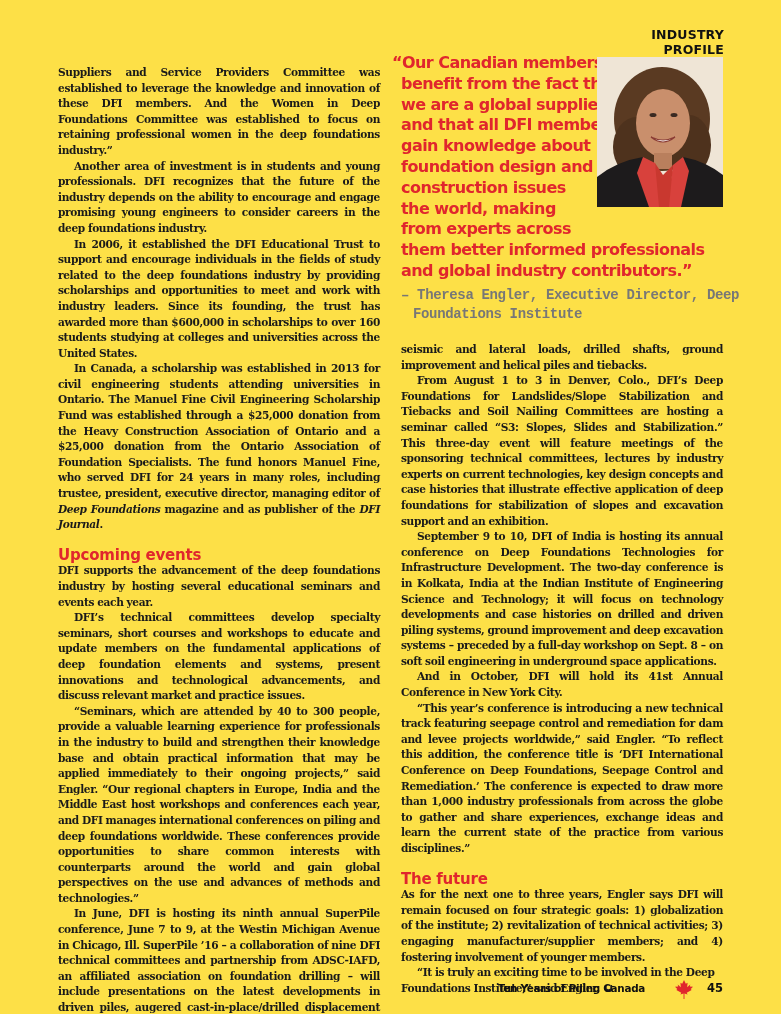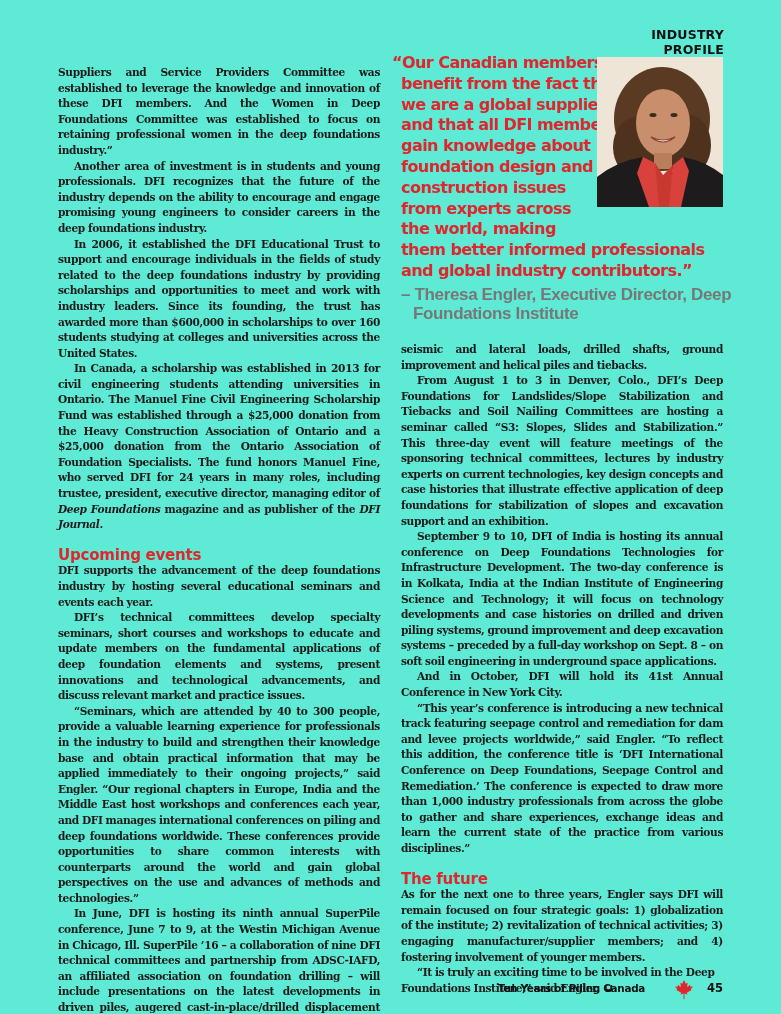--- a/index.html
+++ b/index.html
@@ -1,17 +1,17 @@
 <!DOCTYPE html>
 <html><head>
   <meta charset="utf-8">
   <style>
     html, body { margin: 0; padding: 0; background: #ffffff; }
     body { width: 781px; height: 1014px; position: relative; overflow: hidden; }
-    .page { position: absolute; left: 0; top: 0; width: 781px; height: 1014px; background: #5eead4; }
+    .page { position: absolute; left: 0; top: 0; width: 781px; height: 1014px; background: #fde047; }
     .section-label {
       position: absolute; left: 594px; top: 27px; width: 130px; text-align: right;
       font-family: "DejaVu Sans", sans-serif; font-weight: bold; font-size: 12.5px;
       color: #111; letter-spacing: 0.2px;
     }
     .col {
       position: absolute; font-family: "DejaVu Serif", serif; font-size: 10.6px;
       line-height: 15.6px; color: #1a1a1a; text-align: justify;
       letter-spacing: -0.35px; word-spacing: -0.3px;
     }
@@ -26,21 +26,21 @@
     .gap { height: 15px; }
     .pullquote {
       position: absolute; left: 392px; top: 53px; width: 280px;
       font-family: "DejaVu Sans", sans-serif; font-weight: bold; font-size: 16px;
       line-height: 20.8px; color: #e0262d; letter-spacing: -0.55px;
     }
     .pullquote .ql { display: block; padding-left: 9px; white-space: nowrap; }
     .pullquote .ql.first { padding-left: 0; }
     .attribution {
       position: absolute; left: 401px; top: 286px; width: 300px;
-      font-family: Liberation Sans, sans-serif; font-weight: bold; font-size: 17px;
+      font-family: Liberation Mono, monospace; font-weight: bold; font-size: 14px;
       line-height: 18.5px; color: #777; letter-spacing: -0.35px;
     }
     .attribution span { display: block; white-space: nowrap; }
     .attribution .l2 { padding-left: 12px; }
     .photo {
       position: absolute; left: 597px; top: 57px; width: 126px; height: 150px;
       background: #efe6d8; overflow: hidden;
     }
     .footer {
       position: absolute; top: 980px; left: 480px; width: 243px; height: 20px;
@@ -72,22 +72,22 @@
   </div>
 
   <div class="pullquote">
     <span class="ql first">“Our Canadian members</span>
     <span class="ql">benefit from the fact that</span>
     <span class="ql">we are a global supplier</span>
     <span class="ql">and that all DFI members</span>
     <span class="ql">gain knowledge about</span>
     <span class="ql">foundation design and</span>
     <span class="ql">construction issues</span>
+    <span class="ql">the world, making</span>
     <span class="ql">from experts across</span>
-    <span class="ql">the world, making</span>
     <span class="ql">them better informed professionals</span>
     <span class="ql">and global industry contributors.”</span>
   </div>
   <div class="attribution">
     <span class="l1">– Theresa Engler, Executive Director, Deep</span>
     <span class="l2">Foundations Institute</span>
   </div>
 
   <div class="photo">
     <svg width="126" height="150" viewBox="0 0 126 150">

